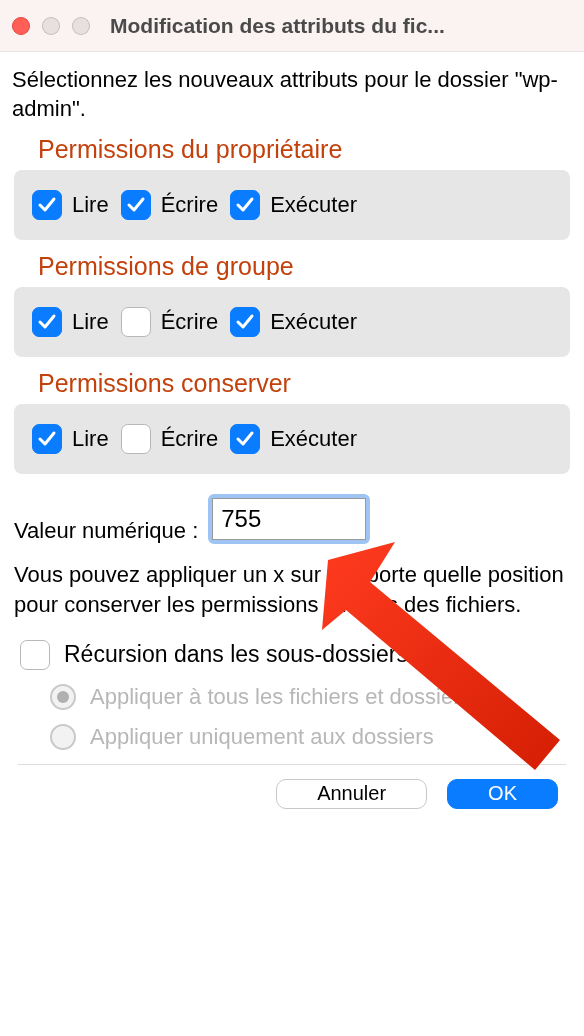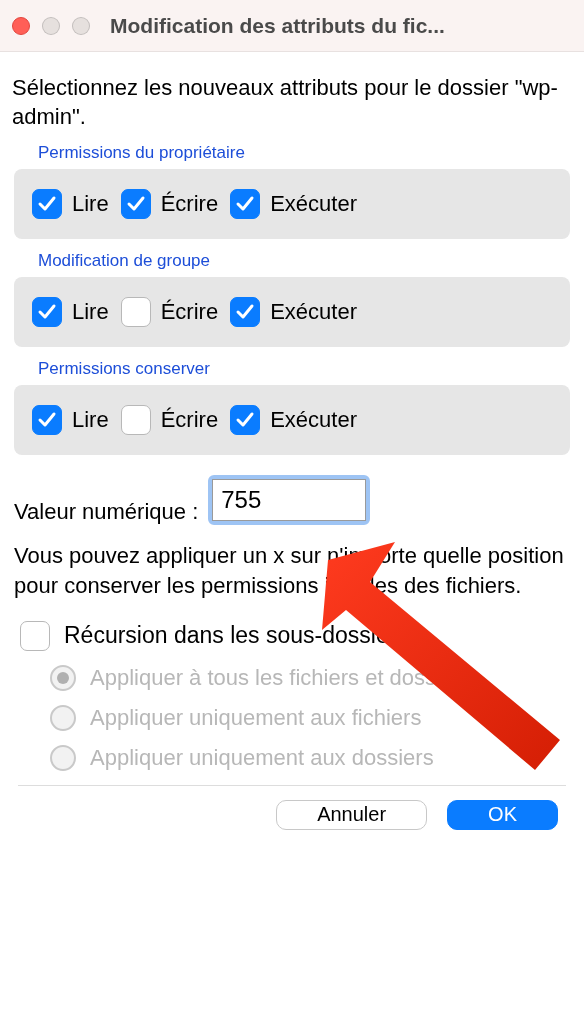--- a/index.html
+++ b/index.html
@@ -37,25 +37,25 @@
   color: #4a4a4a;
   white-space: nowrap;
   overflow: hidden;
   text-overflow: ellipsis;
   flex: 1;
 }
 .content { padding: 10px 10px 0 10px; }
 .prompt {
   font-size: 22px;
   line-height: 1.3;
-  margin: 12px 2px 6px 2px;
+  margin: 4px 2px 6px 2px;
 }
 .group-label {
-  font-size: 17px;
-  color: #1d4ed8;
+  font-size: 25px;
+  color: #c2410c;
   margin: 12px 0 6px 28px;
 }
 .perm-box {
   background: #e6e6e6;
   border-radius: 8px;
   padding: 20px 18px;
   margin: 0 4px 6px 4px;
   display: flex;
   gap: 12px;
   align-items: flex-end;
@@ -210,21 +210,21 @@
     <label class="cb-wrap">
       <span class="cb checked">
           <svg width="20" height="20" viewBox="0 0 20 20">
             <path d="M3 10 l5 5 l9 -11" stroke="#fff" stroke-width="3" fill="none" stroke-linecap="round" stroke-linejoin="round"></path>
           </svg>
         </span>
       <span>Exécuter</span>
     </label>
   </div>
 
-  <div class="group-label">Modification de groupe</div>
+  <div class="group-label">Permissions de groupe</div>
   <div class="perm-box">
     <label class="cb-wrap">
       <span class="cb checked">
           <svg width="20" height="20" viewBox="0 0 20 20">
             <path d="M3 10 l5 5 l9 -11" stroke="#fff" stroke-width="3" fill="none" stroke-linecap="round" stroke-linejoin="round"></path>
           </svg>
         </span>
       <span>Lire</span>
     </label>
     <label class="cb-wrap">
@@ -276,24 +276,20 @@
 
   <div class="recurse-row">
     <span class="cb"></span>
     <span>Récursion dans les sous-dossiers</span>
   </div>
 
   <div class="radio-group">
     <div class="radio-row">
       <span class="radio sel"></span>
       <span>Appliquer à tous les fichiers et dossiers</span>
-    </div>
-    <div class="radio-row">
-      <span class="radio"></span>
-      <span>Appliquer uniquement aux fichiers</span>
     </div>
     <div class="radio-row">
       <span class="radio"></span>
       <span>Appliquer uniquement aux dossiers</span>
     </div>
   </div>
 
   <div class="divider"></div>
 
   <div class="footer">

